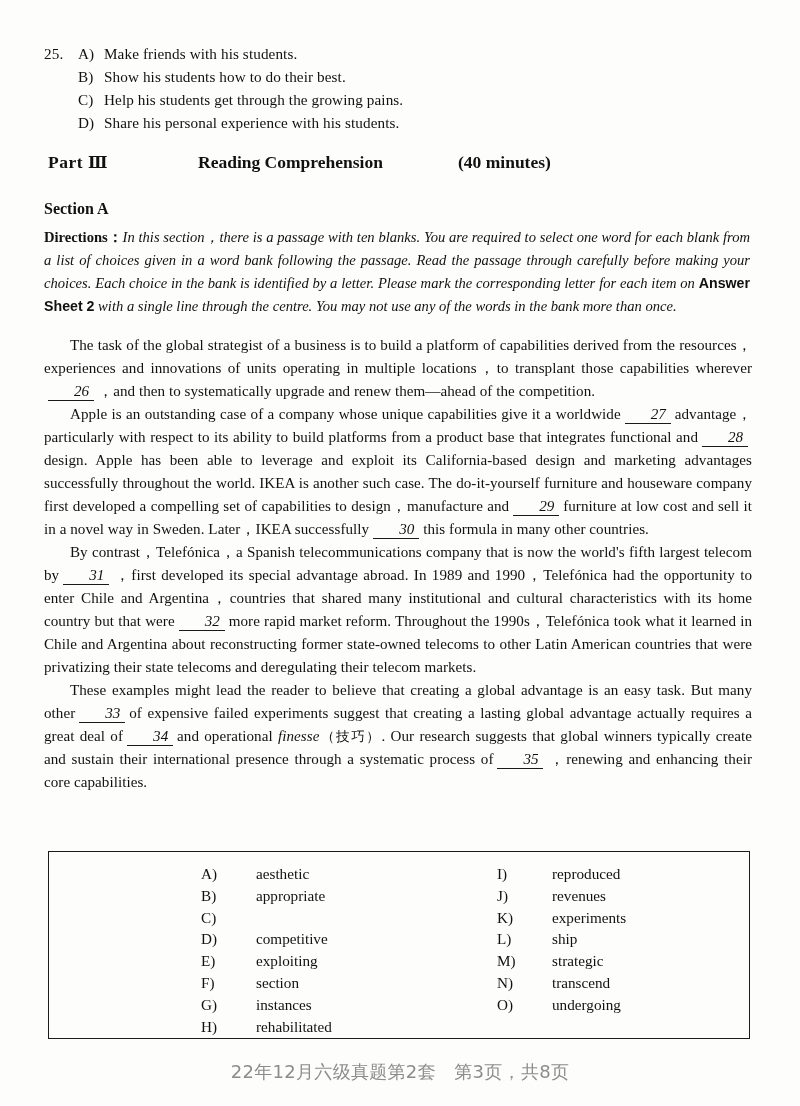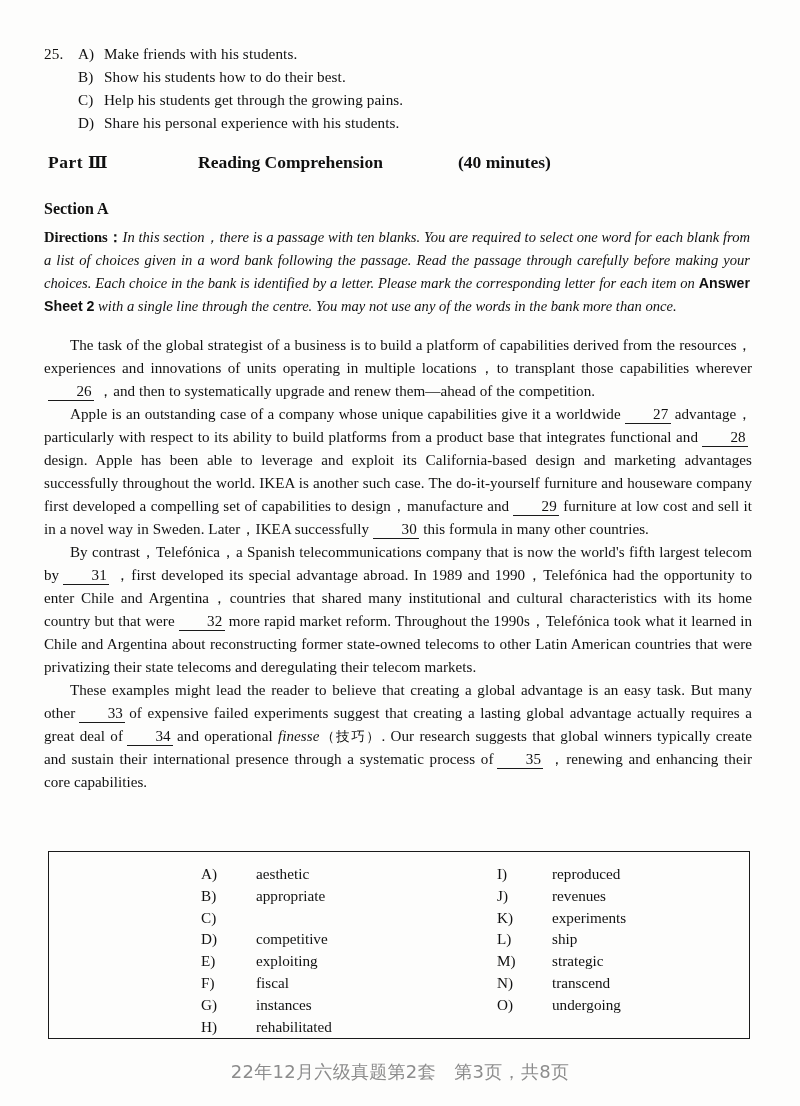--- a/index.html
+++ b/index.html
@@ -106,24 +106,24 @@
     line-height: 23px;
     text-align: justify;
     text-justify: inter-word;
     text-indent: 26px;
     margin: 0 0 0 0;
     letter-spacing: .05px;
   }
   .blank {
     display: inline-block;
     min-width: 46px;
-    text-align: center;
     border-bottom: 1px solid #1a1a1a;
     margin: 0 4px;
     line-height: 17px;
+    font-style: italic;
   }
   .it { font-style: italic; }
   .cjk { font-family: "DejaVu Sans", sans-serif; font-size: 13.6px; }
 
   
   .wordbank {
     position: absolute;
     left: 48px;
     top: 851px;
     width: 702px;
@@ -238,21 +238,21 @@
         <div class="wb-item">
             <span class="wb-letter">D)</span>
             <span class="wb-word">competitive</span>
           </div>
         <div class="wb-item">
             <span class="wb-letter">E)</span>
             <span class="wb-word">exploiting</span>
           </div>
         <div class="wb-item">
             <span class="wb-letter">F)</span>
-            <span class="wb-word">fiscal</span>
+            <span class="wb-word">section</span>
           </div>
         <div class="wb-item">
             <span class="wb-letter">G)</span>
             <span class="wb-word">instances</span>
           </div>
         <div class="wb-item">
             <span class="wb-letter">H)</span>
             <span class="wb-word">rehabilitated</span>
           </div>
       </div>

